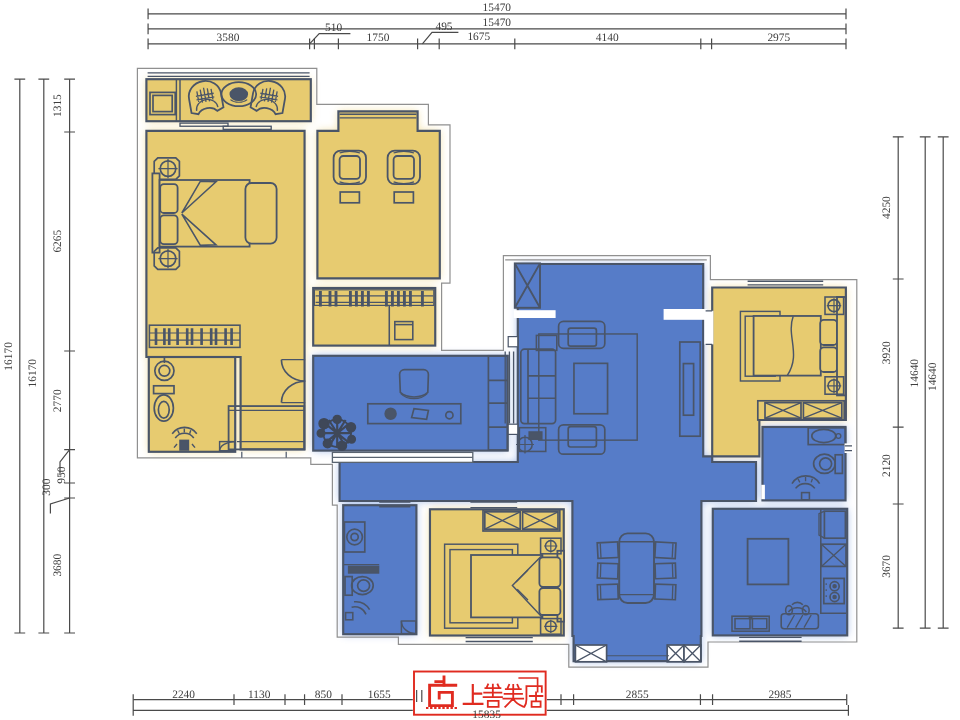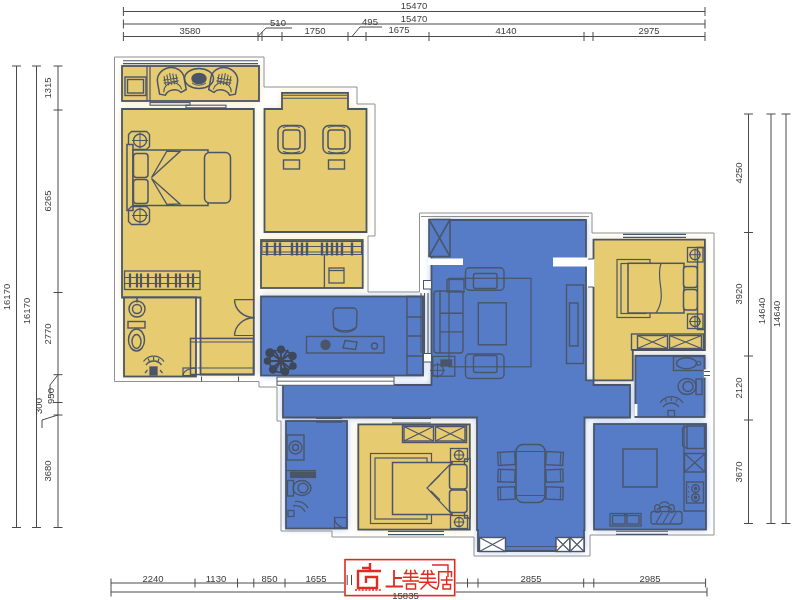--- a/index.html
+++ b/index.html
@@ -1,16 +1,16 @@
 <!DOCTYPE html>
 <html><head>
 <meta charset="utf-8">
 <style>
   html,body{margin:0;padding:0;background:#ffffff;}
-  #page{width:800px;height:600px;position:relative;font-family:Liberation Sans, sans-serif;}
+  #page{width:800px;height:600px;position:relative;font-family:Liberation Serif, serif;}
   svg{position:absolute;top:0;left:0;}
   text{fill:#3d3d3d;}
 </style>
 </head>
 <body>
 <div id="page">
 <svg width="800" height="600" viewBox="0 0 800 600">
 <defs>
   <filter id="glow" x="-20%" y="-20%" width="140%" height="140%">
     <feGaussianBlur stdDeviation="3.6"></feGaussianBlur>

